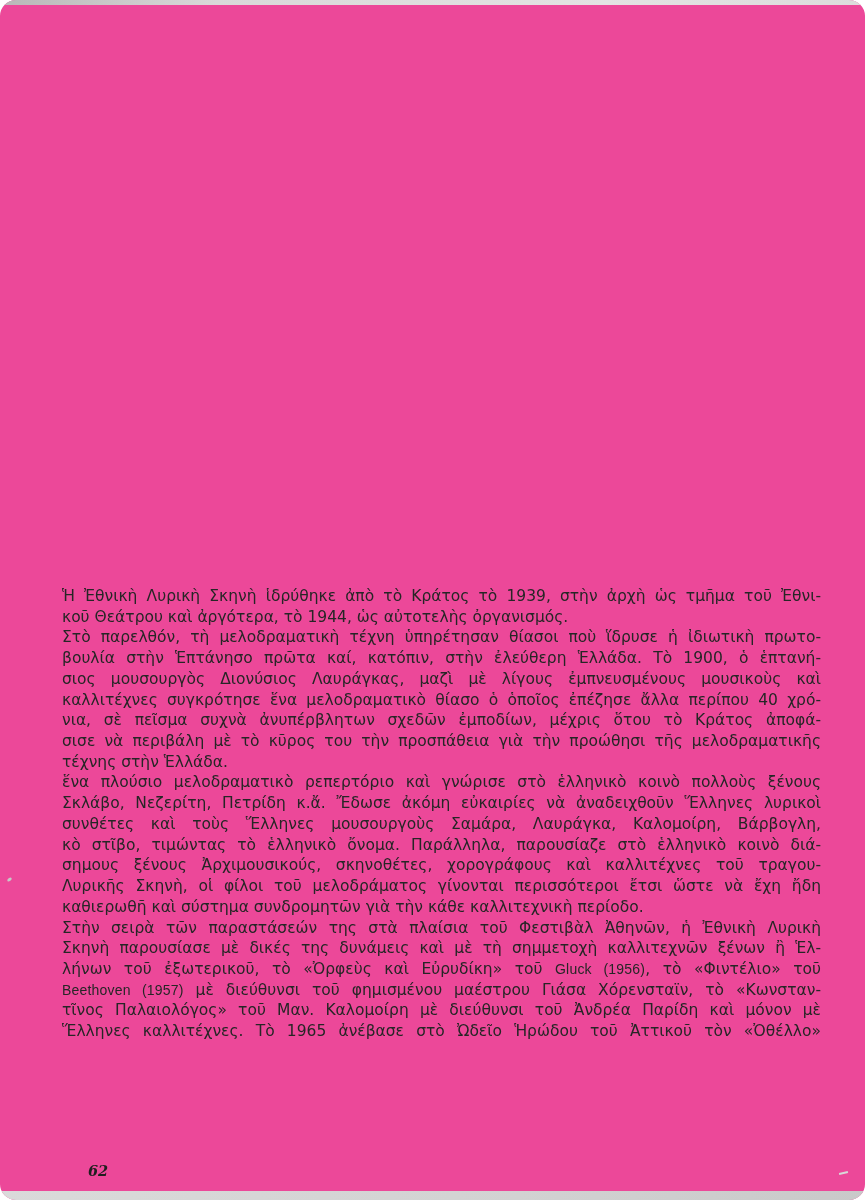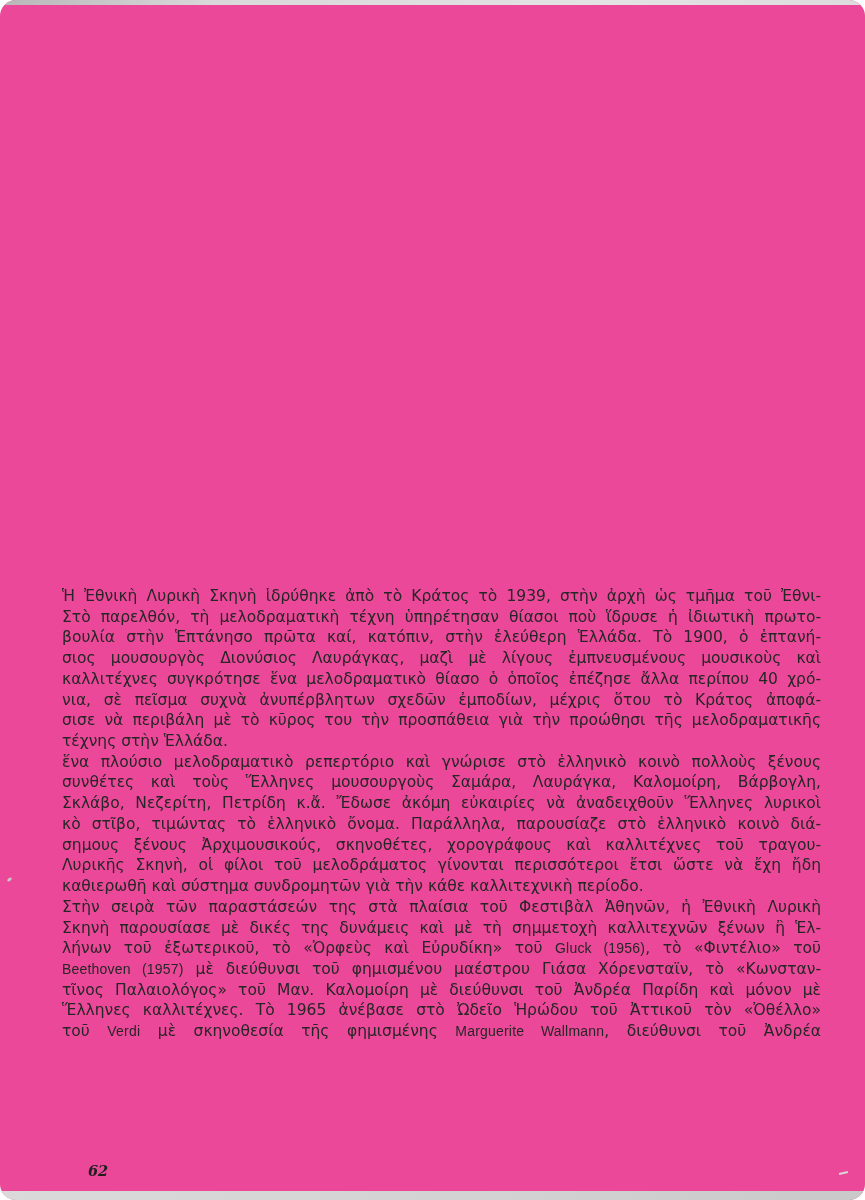--- a/index.html
+++ b/index.html
@@ -83,39 +83,39 @@
     transform: rotate(-12deg);
   }
 </style>
 </head>
 <body>
 
 <div class="page">
   <div class="edge-top"></div>
   <div class="textblock">
       <div class="line">Ἡ Ἐθνικὴ Λυρικὴ Σκηνὴ ἱδρύθηκε ἀπὸ τὸ Κράτος τὸ 1939, στὴν ἀρχὴ ὡς τμῆμα τοῦ Ἐθνι-</div>
+      <div class="line para-end">κοῦ Θεάτρου καὶ ἀργότερα, τὸ 1944, ὡς αὐτοτελὴς ὀργανισμός.</div>
       <div class="line">Στὸ παρελθόν, τὴ μελοδραματικὴ τέχνη ὑπηρέτησαν θίασοι ποὺ ἵδρυσε ἡ ἰδιωτικὴ πρωτο-</div>
       <div class="line">βουλία στὴν Ἑπτάνησο πρῶτα καί, κατόπιν, στὴν ἐλεύθερη Ἑλλάδα. Τὸ 1900, ὁ ἑπτανή-</div>
       <div class="line">σιος μουσουργὸς Διονύσιος Λαυράγκας, μαζὶ μὲ λίγους ἐμπνευσμένους μουσικοὺς καὶ</div>
       <div class="line">καλλιτέχνες συγκρότησε ἕνα μελοδραματικὸ θίασο ὁ ὁποῖος ἐπέζησε ἄλλα περίπου 40 χρό-</div>
       <div class="line">νια, σὲ πεῖσμα συχνὰ ἀνυπέρβλητων σχεδῶν ἐμποδίων, μέχρις ὅτου τὸ Κράτος ἀποφά-</div>
       <div class="line">σισε νὰ περιβάλη μὲ τὸ κῦρος του τὴν προσπάθεια γιὰ τὴν προώθησι τῆς μελοδραματικῆς</div>
       <div class="line para-end">τέχνης στὴν Ἑλλάδα.</div>
       <div class="line">ἕνα πλούσιο μελοδραματικὸ ρεπερτόριο καὶ γνώρισε στὸ ἑλληνικὸ κοινὸ πολλοὺς ξένους</div>
+      <div class="line">Σκλάβο, Νεζερίτη, Πετρίδη κ.ἄ. Ἔδωσε ἀκόμη εὐκαιρίες νὰ ἀναδειχθοῦν Ἕλληνες λυρικοὶ</div>
       <div class="line">συνθέτες καὶ τοὺς Ἕλληνες μουσουργοὺς Σαμάρα, Λαυράγκα, Καλομοίρη, Βάρβογλη,</div>
-      <div class="line">Σκλάβο, Νεζερίτη, Πετρίδη κ.ἄ. Ἔδωσε ἀκόμη εὐκαιρίες νὰ ἀναδειχθοῦν Ἕλληνες λυρικοὶ</div>
       <div class="line">κὸ στῖβο, τιμώντας τὸ ἑλληνικὸ ὄνομα. Παράλληλα, παρουσίαζε στὸ ἑλληνικὸ κοινὸ διά-</div>
       <div class="line">σημους ξένους Ἀρχιμουσικούς, σκηνοθέτες, χορογράφους καὶ καλλιτέχνες τοῦ τραγου-</div>
       <div class="line">Λυρικῆς Σκηνὴ, οἱ φίλοι τοῦ μελοδράματος γίνονται περισσότεροι ἔτσι ὥστε νὰ ἔχη ἤδη</div>
       <div class="line para-end">καθιερωθῆ καὶ σύστημα συνδρομητῶν γιὰ τὴν κάθε καλλιτεχνικὴ περίοδο.</div>
       <div class="line">Στὴν σειρὰ τῶν παραστάσεών της στὰ πλαίσια τοῦ Φεστιβὰλ Ἀθηνῶν, ἡ Ἐθνικὴ Λυρικὴ</div>
       <div class="line">Σκηνὴ παρουσίασε μὲ δικές της δυνάμεις καὶ μὲ τὴ σημμετοχὴ καλλιτεχνῶν ξένων ἢ Ἑλ-</div>
       <div class="line">λήνων τοῦ ἐξωτερικοῦ, τὸ «Ὀρφεὺς καὶ Εὐρυδίκη» τοῦ <span class="latin">Gluck (1956)</span>, τὸ «Φιντέλιο» τοῦ</div>
       <div class="line"><span class="latin">Beethoven (1957)</span> μὲ διεύθυνσι τοῦ φημισμένου μαέστρου Γιάσα Χόρενσταϊν, τὸ «Κωνσταν-</div>
       <div class="line">τῖνος Παλαιολόγος» τοῦ Μαν. Καλομοίρη μὲ διεύθυνσι τοῦ Ἀνδρέα Παρίδη καὶ μόνον μὲ</div>
       <div class="line">Ἕλληνες καλλιτέχνες. Τὸ 1965 ἀνέβασε στὸ Ὠδεῖο Ἡρώδου τοῦ Ἀττικοῦ τὸν «Ὀθέλλο»</div>
-      <div class="line">τοῦ <span class="latin">Verdi</span> μὲ σκηνοθεσία τῆς φημισμένης <span class="latin">Marguerite Wallmann</span>, διεύθυνσι τοῦ Ἀνδρέα</div>
     </div>
   <div class="pagenum">62</div>
   <div class="speck-left"></div>
   <div class="speck-bottom-right"></div>
   <div class="edge-bottom"></div>
 </div>
 
 </body></html>

